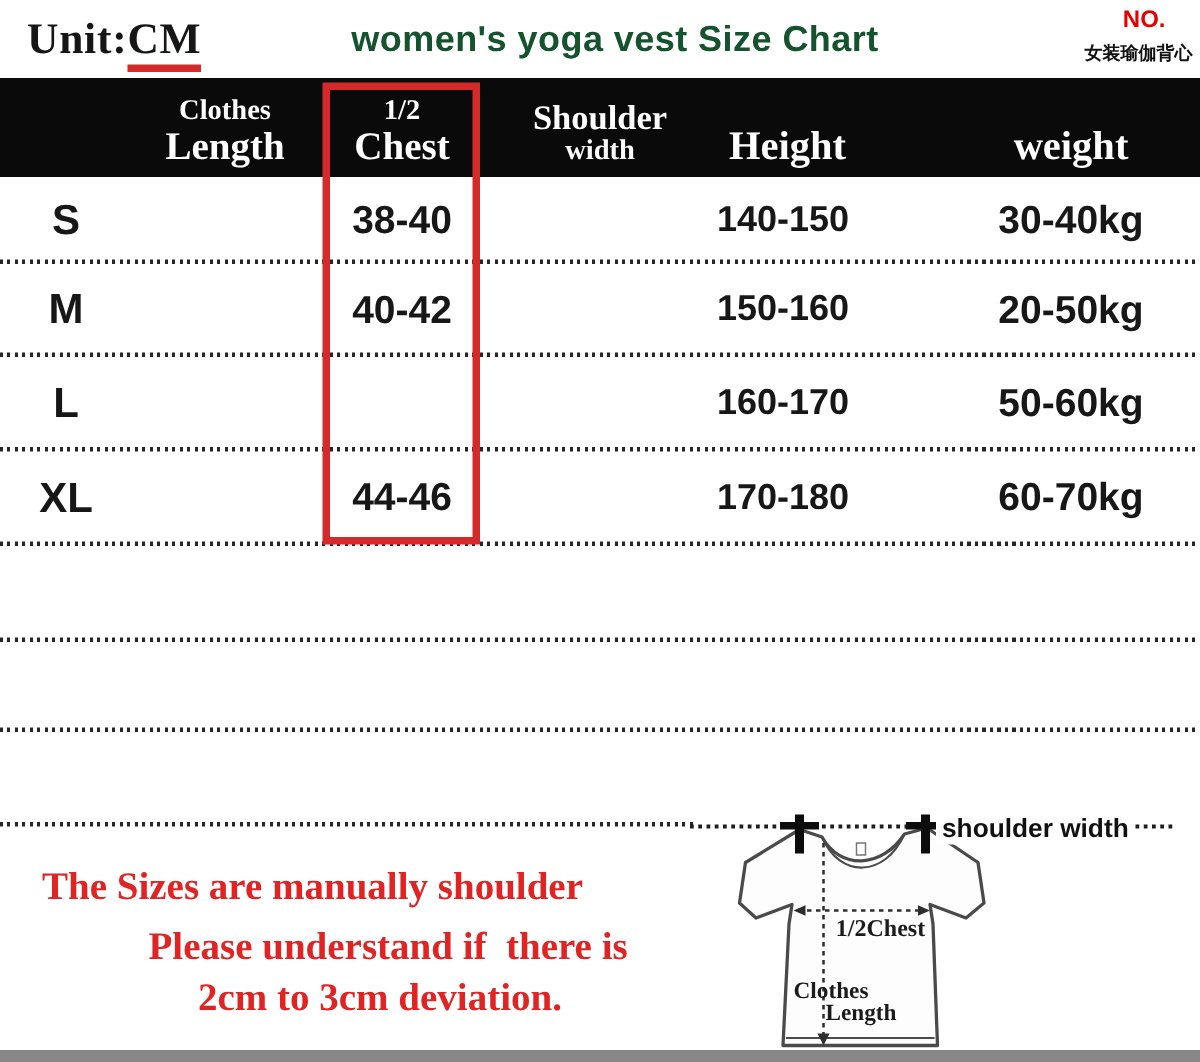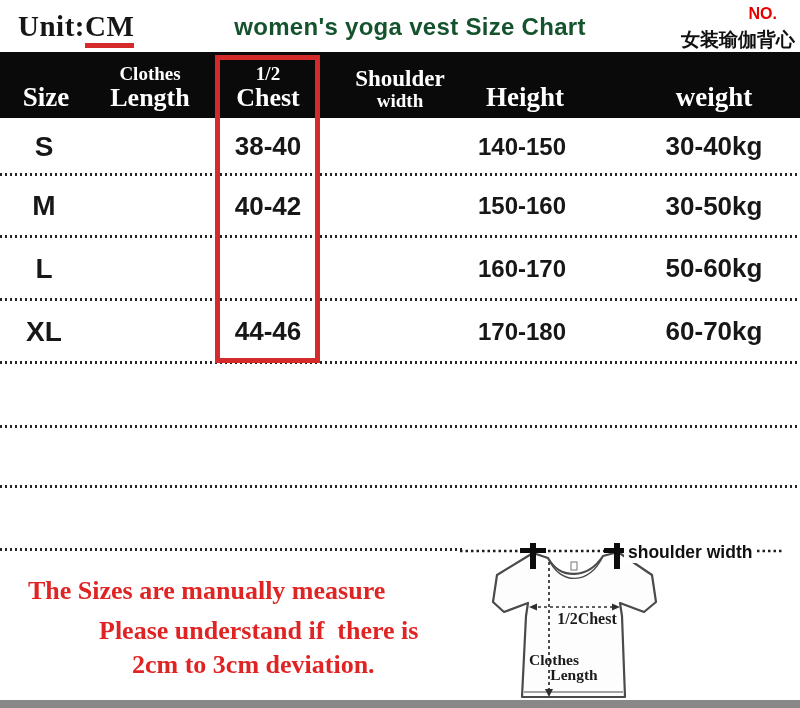--- a/index.html
+++ b/index.html
@@ -32,21 +32,21 @@
     font-weight: 900; font-size: 24px; letter-spacing: .3px;
     color: #14532d;
   }
   .no-label {
     position: absolute; right: 23px; top: 5px;
     color: var(--no_red, #e60000);
     font-weight: 700; font-size: 16px;
   }
   .cn-subtitle {
     position: absolute; right: 5px; top: 27px;
-    font-weight: 700; font-size: 19px; color: #111; margin-left: 43px;
+    font-weight: 700; font-size: 12px; color: #111; margin-left: 43px;
   }
 
   
   .thead {
     position: absolute; left: 0; top: 52px;
     width: 800px; height: 66px;
     background: var(--header_bg, #0a0a0a);
     color: #fff;
     font-family: "Liberation Serif", serif; font-weight: 700;
   }
@@ -121,23 +121,20 @@
 <body>
 
 <div class="page" style="--accent_red: #d42a2a; --note_red: #e02424; --no_red: #e60000; --header_bg: #0a0a0a;">
 
   <div class="unit-label"><span>Unit:</span><span class="unit-value">CM</span></div>
   <div class="page-title">women's yoga vest Size Chart</div>
   <div class="no-label">NO.</div>
   <div class="cn-subtitle">女装瑜伽背心</div>
 
   <div class="thead">
-    <div class="hc hc-size">
-        <span class="h-single">Size</span>
-      </div>
     <div class="hc hc-clothes">
       <span class="h-sm">Clothes</span>
       <span class="h-lg">Length</span>
     </div>
     <div class="hc hc-chest">
       <span class="h-sm">1/2</span>
       <span class="h-lg">Chest</span>
     </div>
     <div class="hc hc-shoulder">
       <span class="h-md">Shoulder</span>
@@ -158,21 +155,21 @@
     <div class="cell c-shoulder"></div>
     <div class="cell c-height">140-150</div>
     <div class="cell c-weight">30-40kg</div>
   </div>
   <div class="trow trow-1">
     <div class="cell c-size">M</div>
     <div class="cell c-clothes"></div>
     <div class="cell c-chest">40-42</div>
     <div class="cell c-shoulder"></div>
     <div class="cell c-height">150-160</div>
-    <div class="cell c-weight">30-50kg</div>
+    <div class="cell c-weight">20-50kg</div>
   </div>
   <div class="trow trow-2">
     <div class="cell c-size">L</div>
     <div class="cell c-clothes"></div>
     <div class="cell c-shoulder"></div>
     <div class="cell c-height">160-170</div>
     <div class="cell c-weight">50-60kg</div>
   </div>
   <div class="trow trow-3">
     <div class="cell c-size">XL</div>
@@ -186,21 +183,21 @@
   <div class="dotline dl-0"></div>
   <div class="dotline dl-1"></div>
   <div class="dotline dl-2"></div>
   <div class="dotline dl-3"></div>
   <div class="dotline dl-4"></div>
   <div class="dotline dl-5"></div>
   <div class="dotline dl-6"></div>
 
   <div class="chest-highlight"></div>
 
-  <div class="note-line note-1">The Sizes are manually measure</div>
+  <div class="note-line note-1">The Sizes are manually shoulder</div>
   <div class="note-line note-2">Please understand if  there is</div>
   <div class="note-line note-3">2cm to 3cm deviation.</div>
 
   <svg class="diagram" viewBox="0 0 340 188" xmlns="http://www.w3.org/2000/svg">
 
     <path d="M73,33 L37,55 L33,82 L44,92 L68,83 L66,96 L62,177 L165,177 L162,96 L160,83 L184,92 L196,82 L192,55 L158,32
          L143,36 C128,59 100,60 88,38 Z" fill="#fdfdfd" stroke="#4a4a4a" stroke-width="2.2" stroke-linejoin="round"></path>
 
     <path d="M88,38 C100,66 130,65 143,36" fill="none" stroke="#4a4a4a" stroke-width="1.4"></path>
     <rect x="111" y="42" width="6" height="8" fill="none" stroke="#777" stroke-width="1"></rect>

